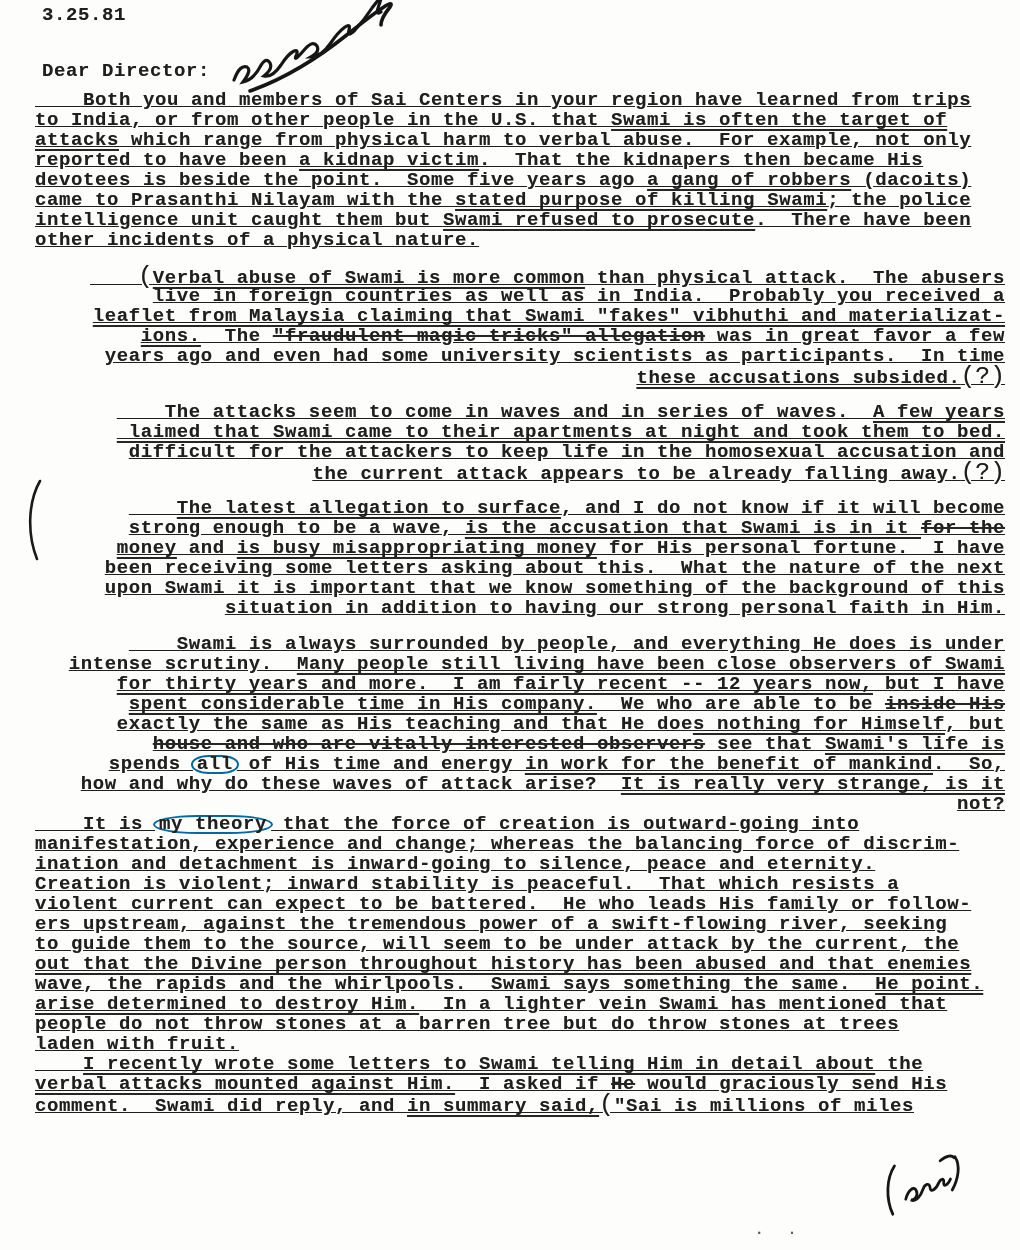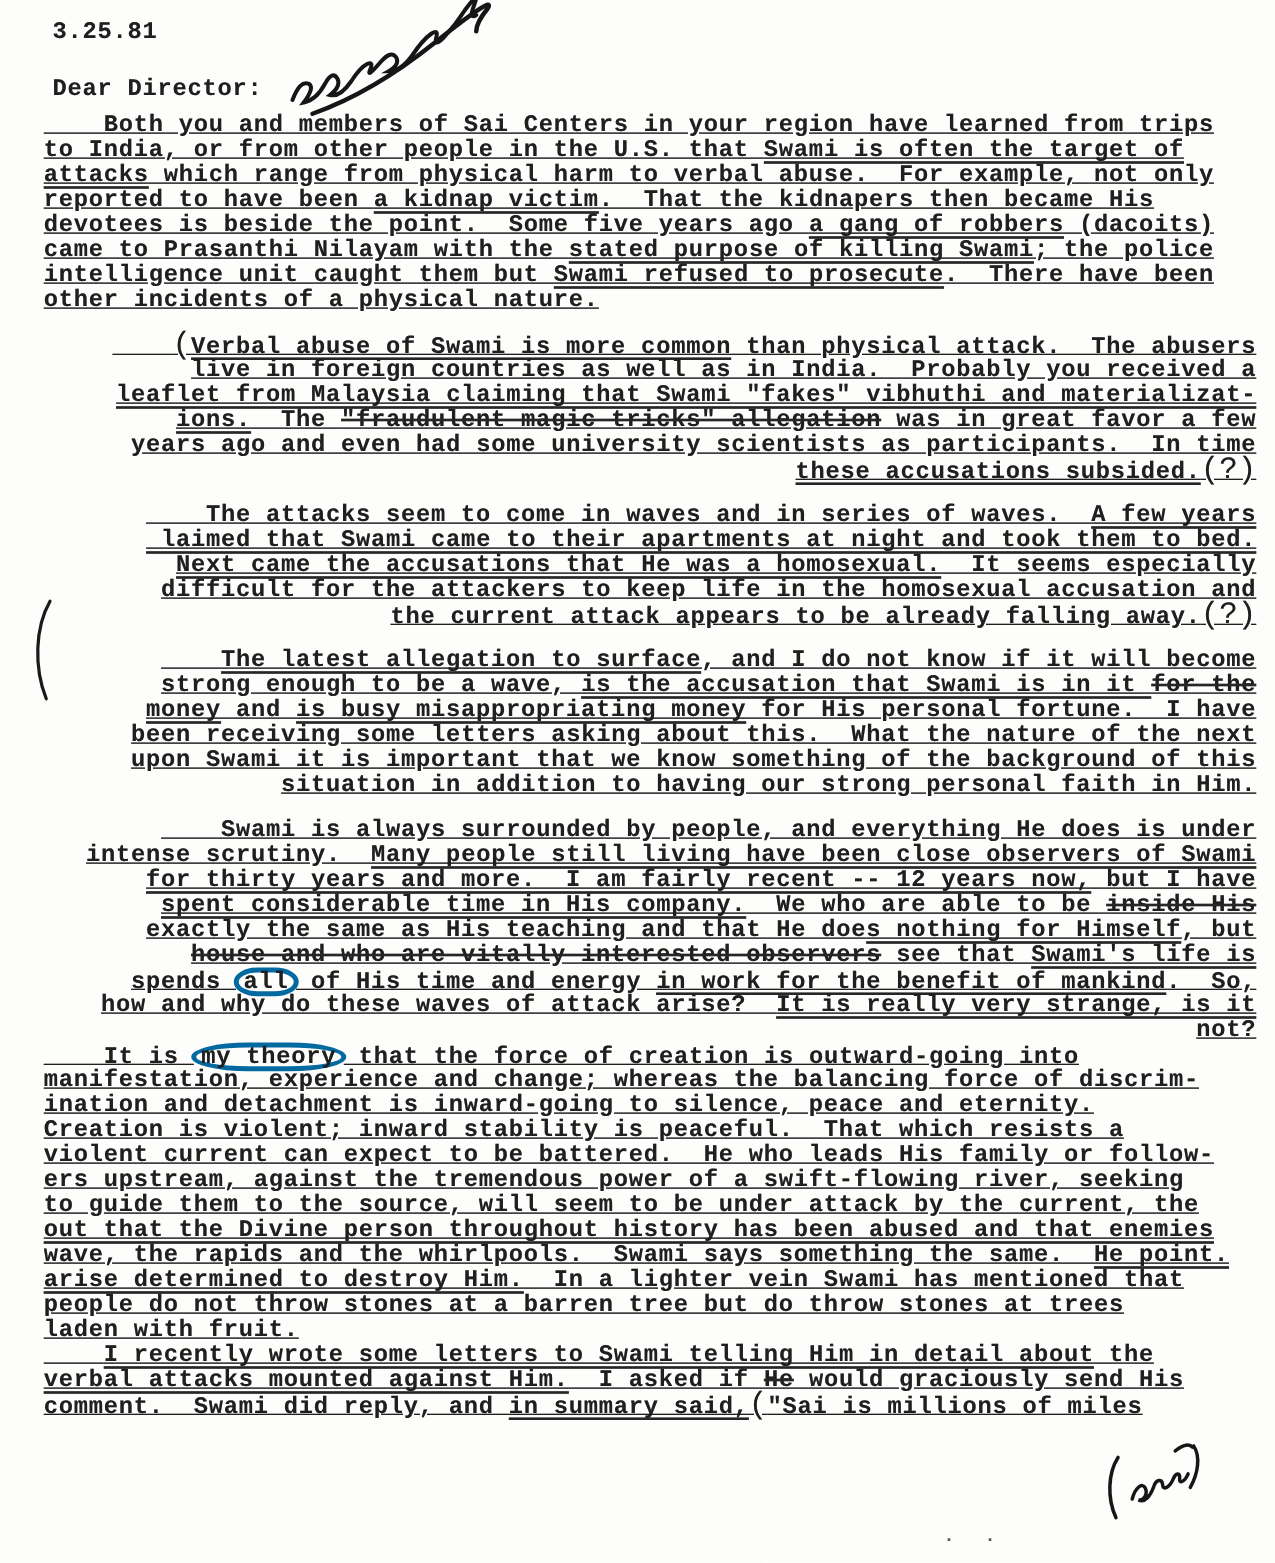--- a/index.html
+++ b/index.html
@@ -11,42 +11,42 @@
     color:#1f1f1f;
     overflow:hidden;
   }
   .typed{
     font-size:19px;
     font-weight:700;
     letter-spacing:0.6px;
     text-shadow:0 0 0.5px rgba(25,25,25,0.45);
     white-space:pre;
   }
-  .date{position:absolute;left:42px;top:14px;text-align:right;}
+  .date{position:absolute;left:42px;top:4px;text-align:right;}
   .salutation{position:absolute;left:42px;top:60px;}
   .confidential{position:absolute;left:220px;top:0px;width:180px;height:100px;}
   .letter-body{position:absolute;left:35px;top:90px;width:970px;}
   .para{margin:0;text-decoration:underline;}
   .para.gap{margin-top:16px;text-align:right;}
   .line{height:20px;line-height:20px;}
   .hand-underline{
     text-decoration:underline;
     text-decoration-thickness:2px;
     text-underline-offset:4px;
     text-decoration-color:#262626;
     text-decoration-skip-ink:none;
   }
   .hand-strike{
     text-decoration:line-through;
     text-decoration-thickness:2px;
     text-decoration-color:#262626;
   }
   .hand-circle{
     display:inline-block;
-    border:4px solid #0369a1;
+    border:2px solid #0369a1;
     border-radius:55%/75%;
     padding:0 4px;
     margin:0 -2px;
     line-height:15px;
   }
   .hand-mark{
     font-weight:400;
     font-size:1.3em;
     letter-spacing:0;
   }
@@ -85,21 +85,20 @@
         <div class="line typed"><span>    </span><span class="hand-mark">(</span><span class="hand-underline">Verbal abuse of Swami is more common</span><span> than physical attack.  The abusers</span></div>
         <div class="line typed"><span>live in foreign countries as well as in India.  Probably you received a</span></div>
         <div class="line typed"><span class="hand-underline">leaflet from Malaysia claiming that Swami "fakes" vibhuthi and materializat-</span></div>
         <div class="line typed"><span class="hand-underline">ions.</span><span>  The </span><span class="hand-strike">"fraudulent magic tricks" allegation</span><span> was in great favor a few</span></div>
         <div class="line typed"><span>years ago and even had some university scientists as participants.  In time</span></div>
         <div class="line typed"><span class="hand-underline">these accusations subsided.</span><span class="hand-mark">(?)</span></div>
       </div>
       <div class="para gap">
         <div class="line typed"><span>    The attacks seem to come in waves and in series of waves.  </span><span class="hand-underline">A few years</span></div>
         <div class="line typed"><span class="hand-underline"> laimed that Swami came to their apartments at night and took them to bed.</span></div>
-        <div class="line typed"><span class="hand-underline">Next came the accusations that He was a homosexual.</span><span>  It seems especially</span></div>
         <div class="line typed"><span>difficult for the attackers to keep life in the homosexual accusation and</span></div>
         <div class="line typed"><span>the current attack appears to be already falling away.</span><span class="hand-mark">(?)</span></div>
       </div>
       <div class="para gap">
         <div class="line typed"><span>    </span><span class="hand-underline">The latest allegation to surface</span><span>, and I do not know if it will become</span></div>
         <div class="line typed"><span>strong enough to be a wave, </span><span class="hand-underline">is the accusation that Swami is in it </span><span class="hand-strike">for the</span></div>
         <div class="line typed"><span class="hand-underline">money</span><span> and </span><span class="hand-underline">is busy misappropriating money</span><span> for His personal fortune.  I have</span></div>
         <div class="line typed"><span>been receiving some letters asking about this.  What the nature of the next</span></div>
         <div class="line typed"><span>upon Swami it is important that we know something of the background of this</span></div>
         <div class="line typed"><span>situation in addition to having our strong personal faith in Him.</span></div>

